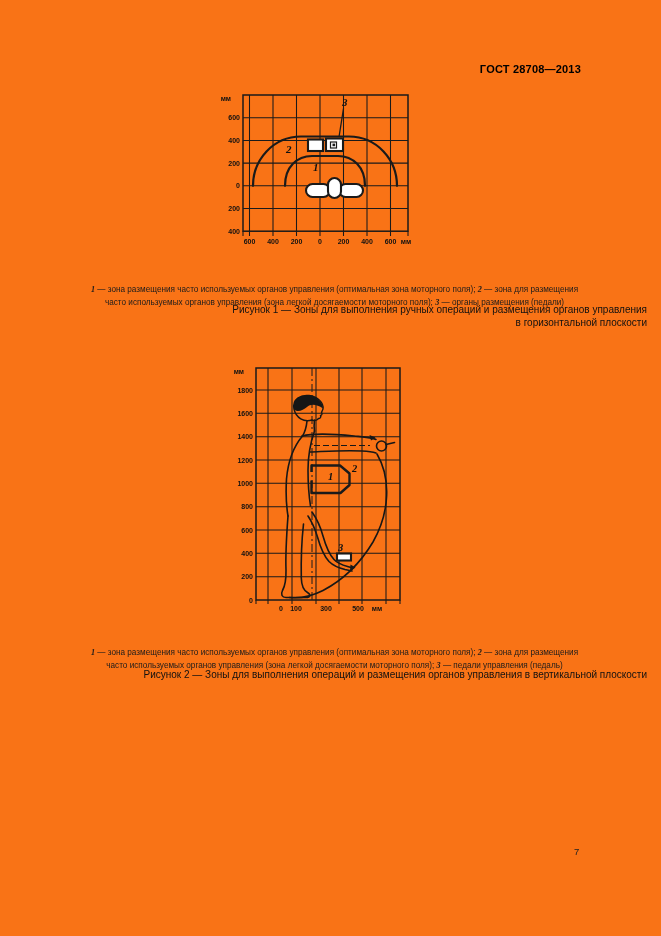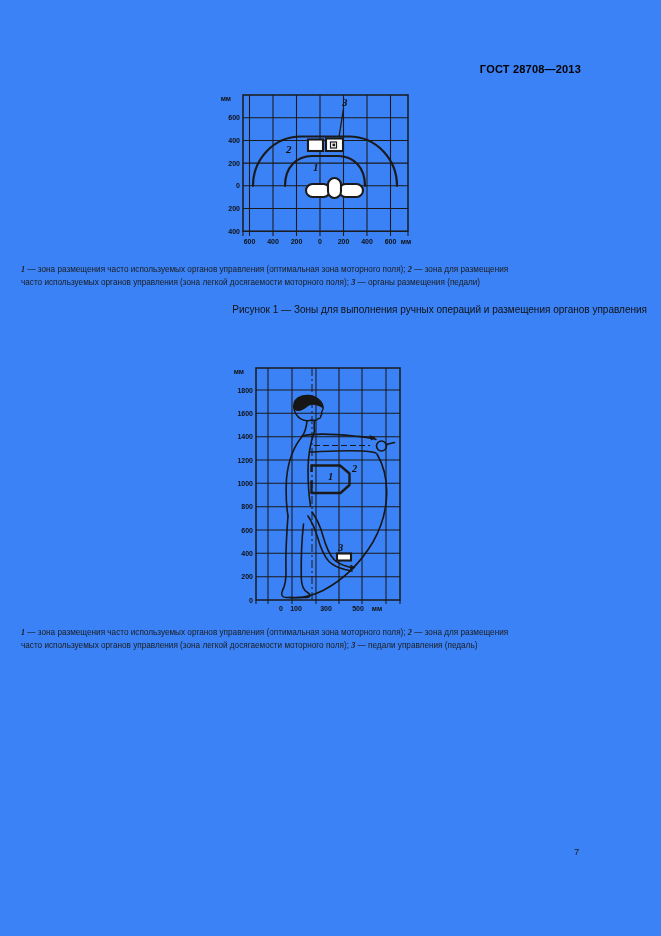--- a/index.html
+++ b/index.html
@@ -1,30 +1,30 @@
 <!DOCTYPE html>
 <html><head>
 <meta charset="utf-8">
 <style>
   html,body{margin:0;padding:0;background:#e8e8e8;}
   .page{
-    position:relative;width:661px;height:936px;background:#3b82f6;
+    position:relative;width:661px;height:936px;background:#f97316;
     font-family:"Liberation Sans",sans-serif;color:#111;overflow:hidden;
     margin:0 auto;
   }
   .doc-header{
     position:absolute;top:63px;right:80px;
     font-size:11px;font-weight:bold;letter-spacing:.2px;color:#000;
   }
   .fig-svg{position:absolute;}
   #fig1-svg{left:213px;top:91px;}
   #fig2-svg{left:224px;top:364px;}
   .caption{
-    position:absolute;left:21px;width:601px;text-align:left;
-    font-size:8.2px;line-height:13px;color:#1c1c1c;
+    position:absolute;left:34px;width:601px;text-align:center;
+    font-size:8.2px;line-height:13px;color:#1c1c1c;margin-top:20px;
   }
   #caption1{top:263px;}
   #caption2{top:626px;}
   .caption .num{font-family:"Liberation Serif",serif;font-style:italic;font-weight:bold;}
   .fig-title{
     position:absolute;left:46px;width:601px;text-align:right;
     font-size:10px;line-height:13px;color:#111;
   }
   #fig1-title{top:303px;}
   #fig2-title{top:668px;}
@@ -91,20 +91,21 @@
     <text class="zone-label" x="129" y="15" font-size="11">3</text>
   </svg>
 
   <div id="caption1" class="caption">
     <div><span class="num">1</span><span> — зона размещения часто используемых органов управления (оптимальная зона моторного поля); </span><span class="num">2</span><span> — зона для размещения</span></div>
     <div><span>часто используемых органов управления (зона легкой досягаемости моторного поля); </span><span class="num">3</span><span> — органы размещения (педали)</span></div>
   </div>
 
   <div id="fig1-title" class="fig-title">
     <div>Рисунок 1 — Зоны для выполнения ручных операций и размещения органов управления</div>
+    <div>в горизонтальной плоскости</div>
   </div>
 
   <svg id="fig2-svg" class="fig-svg" width="187" height="255" viewBox="0 0 187 255">
 
     <rect class="grid-border" x="32" y="4" width="144" height="232"></rect>
     <path class="grid" d="
       M44 4 V236 M68 4 V236 M92 4 V236 M115 4 V236 M138 4 V236 M162 4 V236
       M32 26 H176 M32 49.3 H176 M32 72.7 H176 M32 96 H176 M32 119.3 H176 M32 142.7 H176 M32 166 H176 M32 189.3 H176 M32 212.7 H176
       M32 236 V240 M44 236 V240 M68 236 V240 M92 236 V240 M115 236 V240 M138 236 V240 M162 236 V240 M176 236 V240"></path>
 
@@ -160,16 +161,19 @@
     <text class="zone-label" x="104" y="116" font-size="10.5">1</text>
     <text class="zone-label" x="128" y="108" font-size="10.5">2</text>
     <text class="zone-label" x="114" y="187" font-size="10.5">3</text>
   </svg>
 
   <div id="caption2" class="caption">
     <div><span class="num">1</span><span> — зона размещения часто используемых органов управления (оптимальная зона моторного поля); </span><span class="num">2</span><span> — зона для размещения</span></div>
     <div><span>часто используемых органов управления (зона легкой досягаемости моторного поля); </span><span class="num">3</span><span> — педали управления (педаль)</span></div>
   </div>
 
+  <div id="fig2-title" class="fig-title">
+    <div>Рисунок 2 — Зоны для выполнения операций и размещения органов управления в вертикальной плоскости</div>
+  </div>
 
   <div class="page-number">7</div>
 
 </div>
 
 </body></html>

